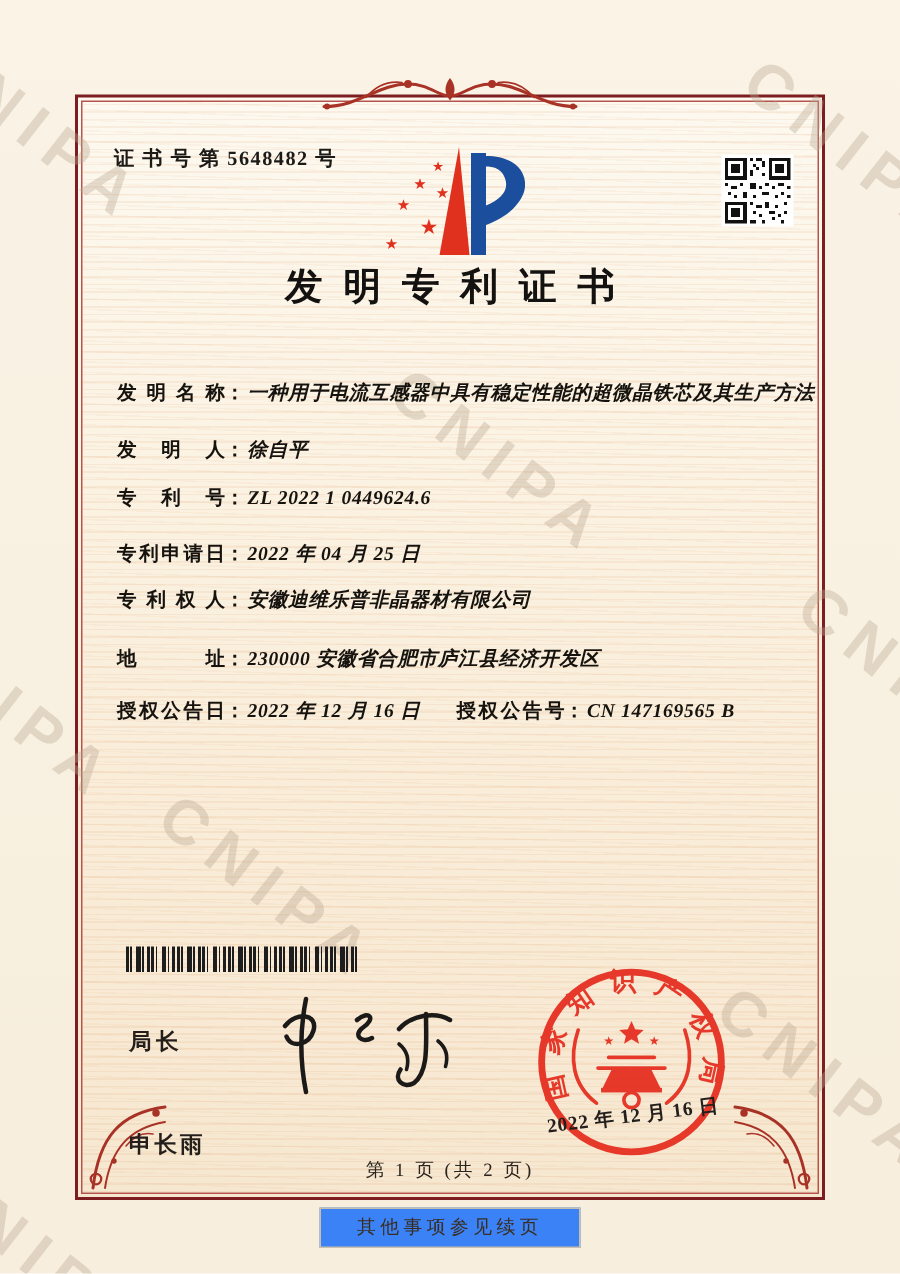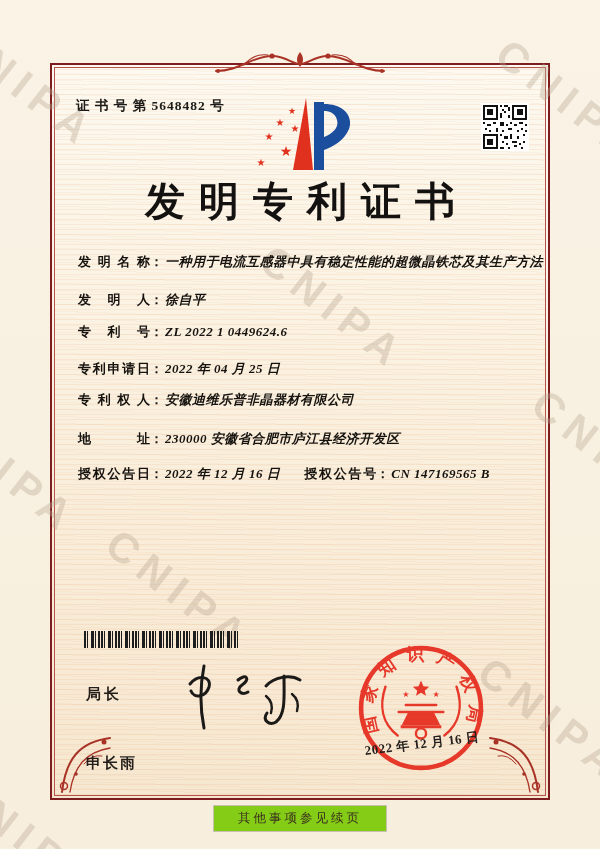--- a/index.html
+++ b/index.html
@@ -37,21 +37,21 @@
   .content{position:absolute;inset:0;z-index:3;border-radius:10px;}
 
   
   .cert-no{position:absolute;left:76px;top:97px;font-size:13.5px;font-weight:bold;
     letter-spacing:1px;color:#1c1a17;}
   .logo{position:absolute;left:250px;top:96px;width:100px;height:82px;}
   .qr{position:absolute;left:481px;top:103px;width:48px;height:48px;background:#fff;padding:2px;box-sizing:border-box;}
   .qr svg{width:100%;height:100%;display:block;}
   .title{
     position:absolute;left:0;right:0;top:174px;margin:0;text-align:center;
-    font-size:40px;font-weight:bold;letter-spacing:14px;text-indent:14px;color:#141210;
+    font-size:25px;font-weight:bold;letter-spacing:14px;text-indent:14px;color:#141210;
   }
 
   
   .frow{position:absolute;left:78px;white-space:nowrap;font-weight:bold;
     font-size:13px;color:#16130f;}
   .flabel{display:inline-block;width:72px;text-align:justify;text-align-last:justify;vertical-align:top;}
   .fcolon{display:inline-block;width:15px;}
   .fvalue{letter-spacing:0.5px;font-style:italic;}
   .pair2{margin-left:24px;}
 
@@ -83,21 +83,21 @@
     position:absolute;left:358px;top:735px;width:128px;text-align:center;
     font-size:13px;font-weight:bold;letter-spacing:0.5px;color:#241f1c;
     transform:rotate(-7deg);z-index:4;
   }
 
   
   .page-number{position:absolute;left:0;right:0;top:772px;text-align:center;
     font-size:12.5px;letter-spacing:2px;color:#2a241d;}
   .continuation-tab{
     position:absolute;left:50%;top:805px;transform:translateX(-50%);
-    border:1px solid #c9bfae;background:#84cc16;padding:4px 24px;
+    border:1px solid #c9bfae;background:#3b82f6;padding:4px 24px;
     font-size:12.5px;letter-spacing:3px;color:#3a2d1f;z-index:3;white-space:nowrap;
   }
 
   
   .top-ornament{position:absolute;left:210px;top:47px;width:180px;height:32px;z-index:3;}
   .corner{position:absolute;width:60px;height:62px;z-index:3;}
   .fl-left{left:54px;top:734px;}
   .fl-right{left:486px;top:734px;transform:scaleX(-1);}
 </style>
 </head>
@@ -268,16 +268,17 @@
             <text x="50" y="54" font-size="8" text-anchor="middle" font-family="'DejaVu Sans',sans-serif">★</text>
             <text x="80" y="54" font-size="8" text-anchor="middle" font-family="'DejaVu Sans',sans-serif">★</text>
             <polygon points="46,82 52,70 78,70 84,82"></polygon>
             <rect x="45" y="82" width="40" height="3"></rect>
           </g>
         </g>
       </svg>
     </div>
     <div class="seal-date">2022 年 12 月 16 日</div>
 
+    <div class="page-number">第 1 页 (共 2 页)</div>
     <div class="continuation-tab">其他事项参见续页</div>
 
   </div>
 </div>
 
 </body></html>

